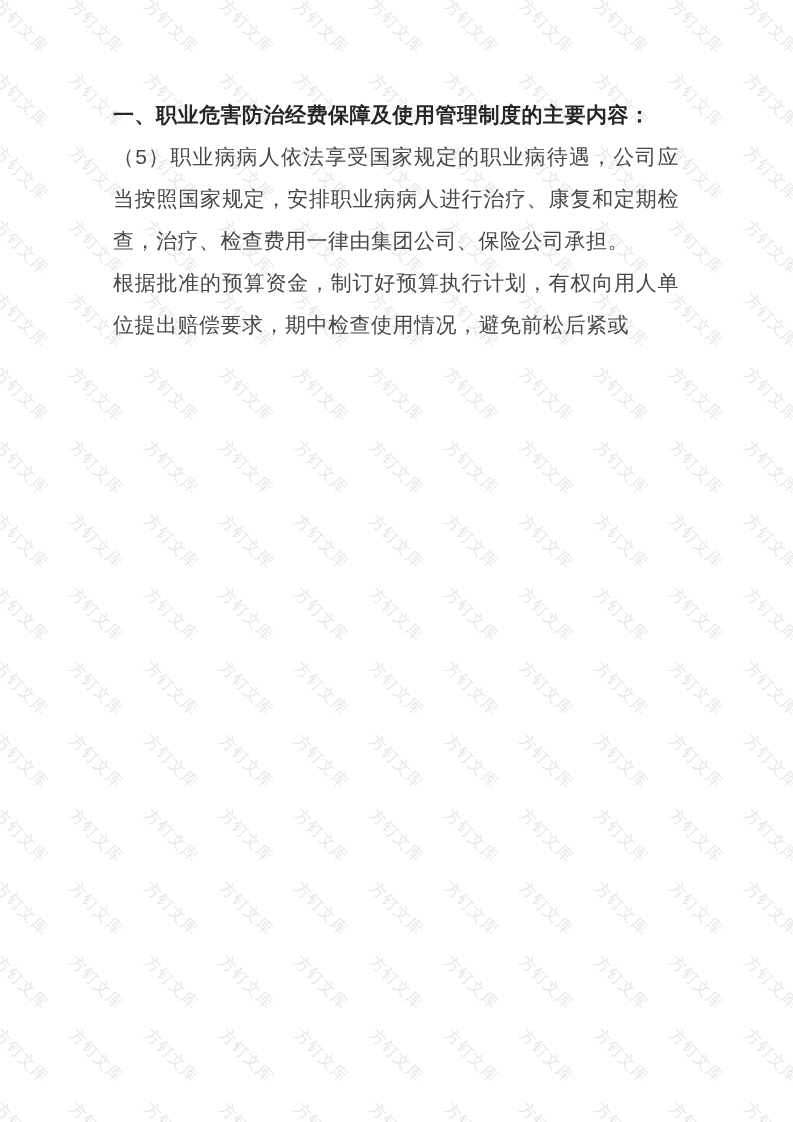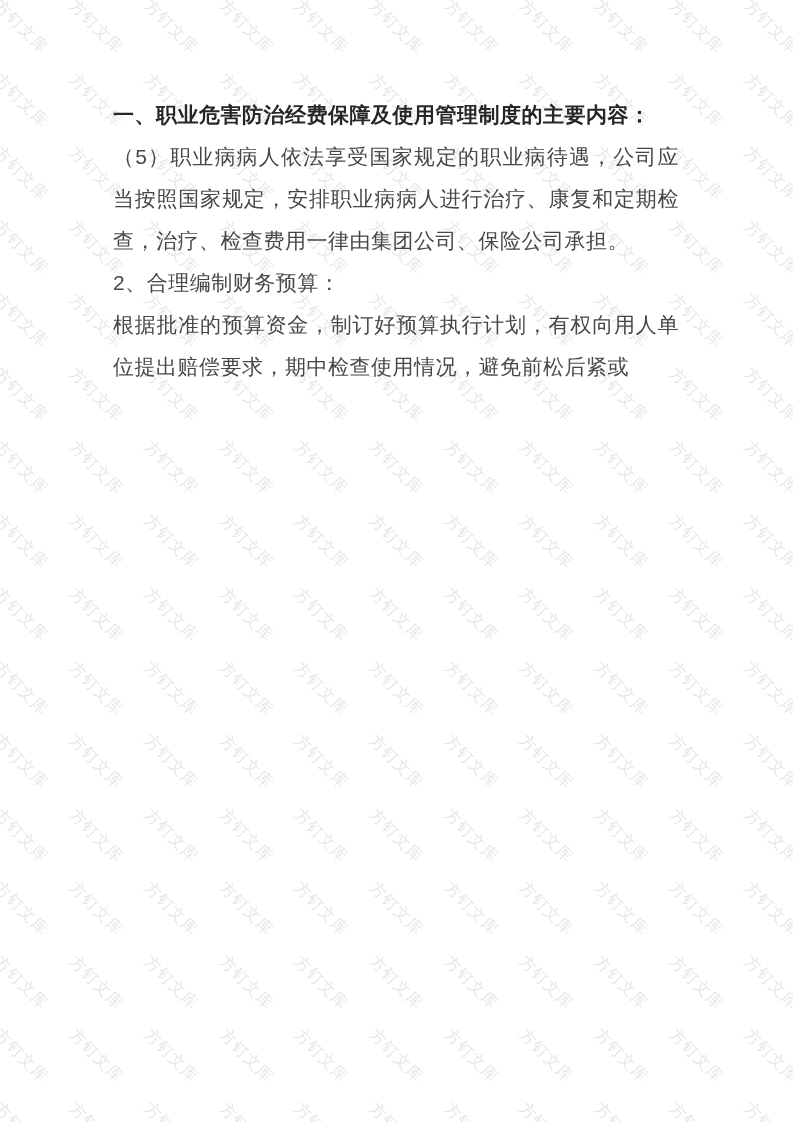--- a/index.html
+++ b/index.html
@@ -242,17 +242,16 @@
       <span class="watermark" style="left: 453px; top: 1099.5px; color: rgb(230, 230, 230);">方钉文库</span>
       <span class="watermark" style="left: 528px; top: 1099.5px; color: rgb(230, 230, 230);">方钉文库</span>
       <span class="watermark" style="left: 603px; top: 1099.5px; color: rgb(230, 230, 230);">方钉文库</span>
       <span class="watermark" style="left: 678px; top: 1099.5px; color: rgb(230, 230, 230);">方钉文库</span>
       <span class="watermark" style="left: 753px; top: 1099.5px; color: rgb(230, 230, 230);">方钉文库</span>
     </div>
   <div class="content">
     <h1 class="doc-heading">一、职业危害防治经费保障及使用管理制度的主要内容：</h1>
     <div id="paragraph-list">
         <p class="para">（5）职业病病人依法享受国家规定的职业病待遇，公司应当按照国家规定，安排职业病病人进行治疗、康复和定期检查，治疗、检查费用一律由集团公司、保险公司承担。</p>
-        <p class="para">2、合理编制财务预算：</p>
         <p class="para">根据批准的预算资金，制订好预算执行计划，有权向用人单位提出赔偿要求，期中检查使用情况，避免前松后紧或</p>
       </div>
   </div>
 </div>
 
 </body></html>

